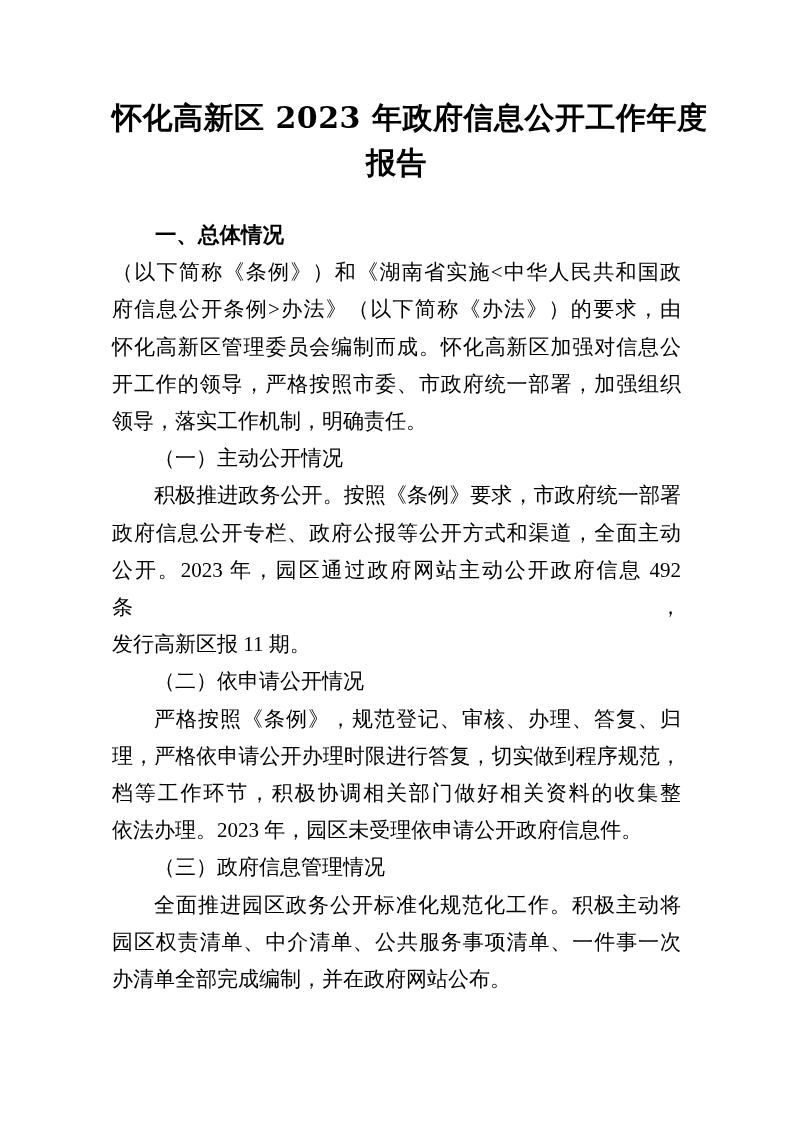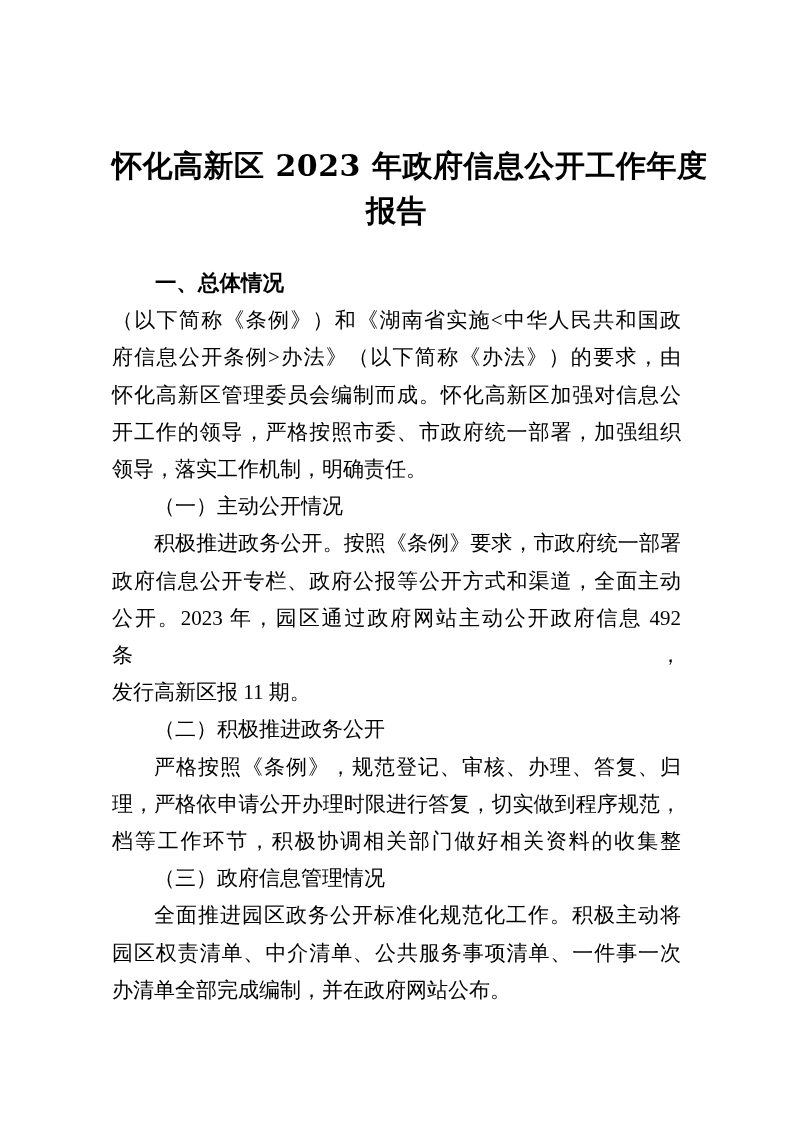--- a/index.html
+++ b/index.html
@@ -8,21 +8,21 @@
     width: 793px;
     height: 1122px;
     background: #ffffff;
     color: #000000;
     overflow: hidden;
     font-family: "Liberation Serif", "DejaVu Serif", serif;
   }
   .content {
     padding: 95px 112px 0 112px;
   }
-  .title-block { margin-bottom: 32px; margin-top: 48px; }
+  .title-block { margin-bottom: 32px; }
   .title-line {
     font-family: "DejaVu Serif", "Liberation Serif", serif;
     font-weight: bold;
     font-size: 30px;
     line-height: 45px;
     text-align: center;
     white-space: nowrap;
     letter-spacing: 0.5px;
   }
   .doc-body { }
@@ -61,24 +61,25 @@
       <div class="line">怀化高新区管理委员会编制而成。怀化高新区加强对信息公</div>
       <div class="line">开工作的领导，严格按照市委、市政府统一部署，加强组织</div>
       <div class="line last">领导，落实工作机制，明确责任。</div>
 
       <div class="line first last">（一）主动公开情况</div>
       <div class="line first">积极推进政务公开。按照《条例》要求，市政府统一部署</div>
       <div class="line">政府信息公开专栏、政府公报等公开方式和渠道，全面主动</div>
       <div class="line">公开。2023 年，园区通过政府网站主动公开政府信息 492 条，</div>
       <div class="line last">发行高新区报 11 期。</div>
 
-      <div class="line first last">（二）积极推进政务公开</div>
+      <div class="line first last">（二）依申请公开情况</div>
       <div class="line first">严格按照《条例》，规范登记、审核、办理、答复、归</div>
       <div class="line">理，严格依申请公开办理时限进行答复，切实做到程序规范，</div>
       <div class="line">档等工作环节，积极协调相关部门做好相关资料的收集整</div>
+      <div class="line last">依法办理。2023 年，园区未受理依申请公开政府信息件。</div>
 
       <div class="line first last">（三）政府信息管理情况</div>
       <div class="line first">全面推进园区政务公开标准化规范化工作。积极主动将</div>
       <div class="line">园区权责清单、中介清单、公共服务事项清单、一件事一次</div>
       <div class="line last">办清单全部完成编制，并在政府网站公布。</div>
     </div>
 
   </div>
 </div>
 

